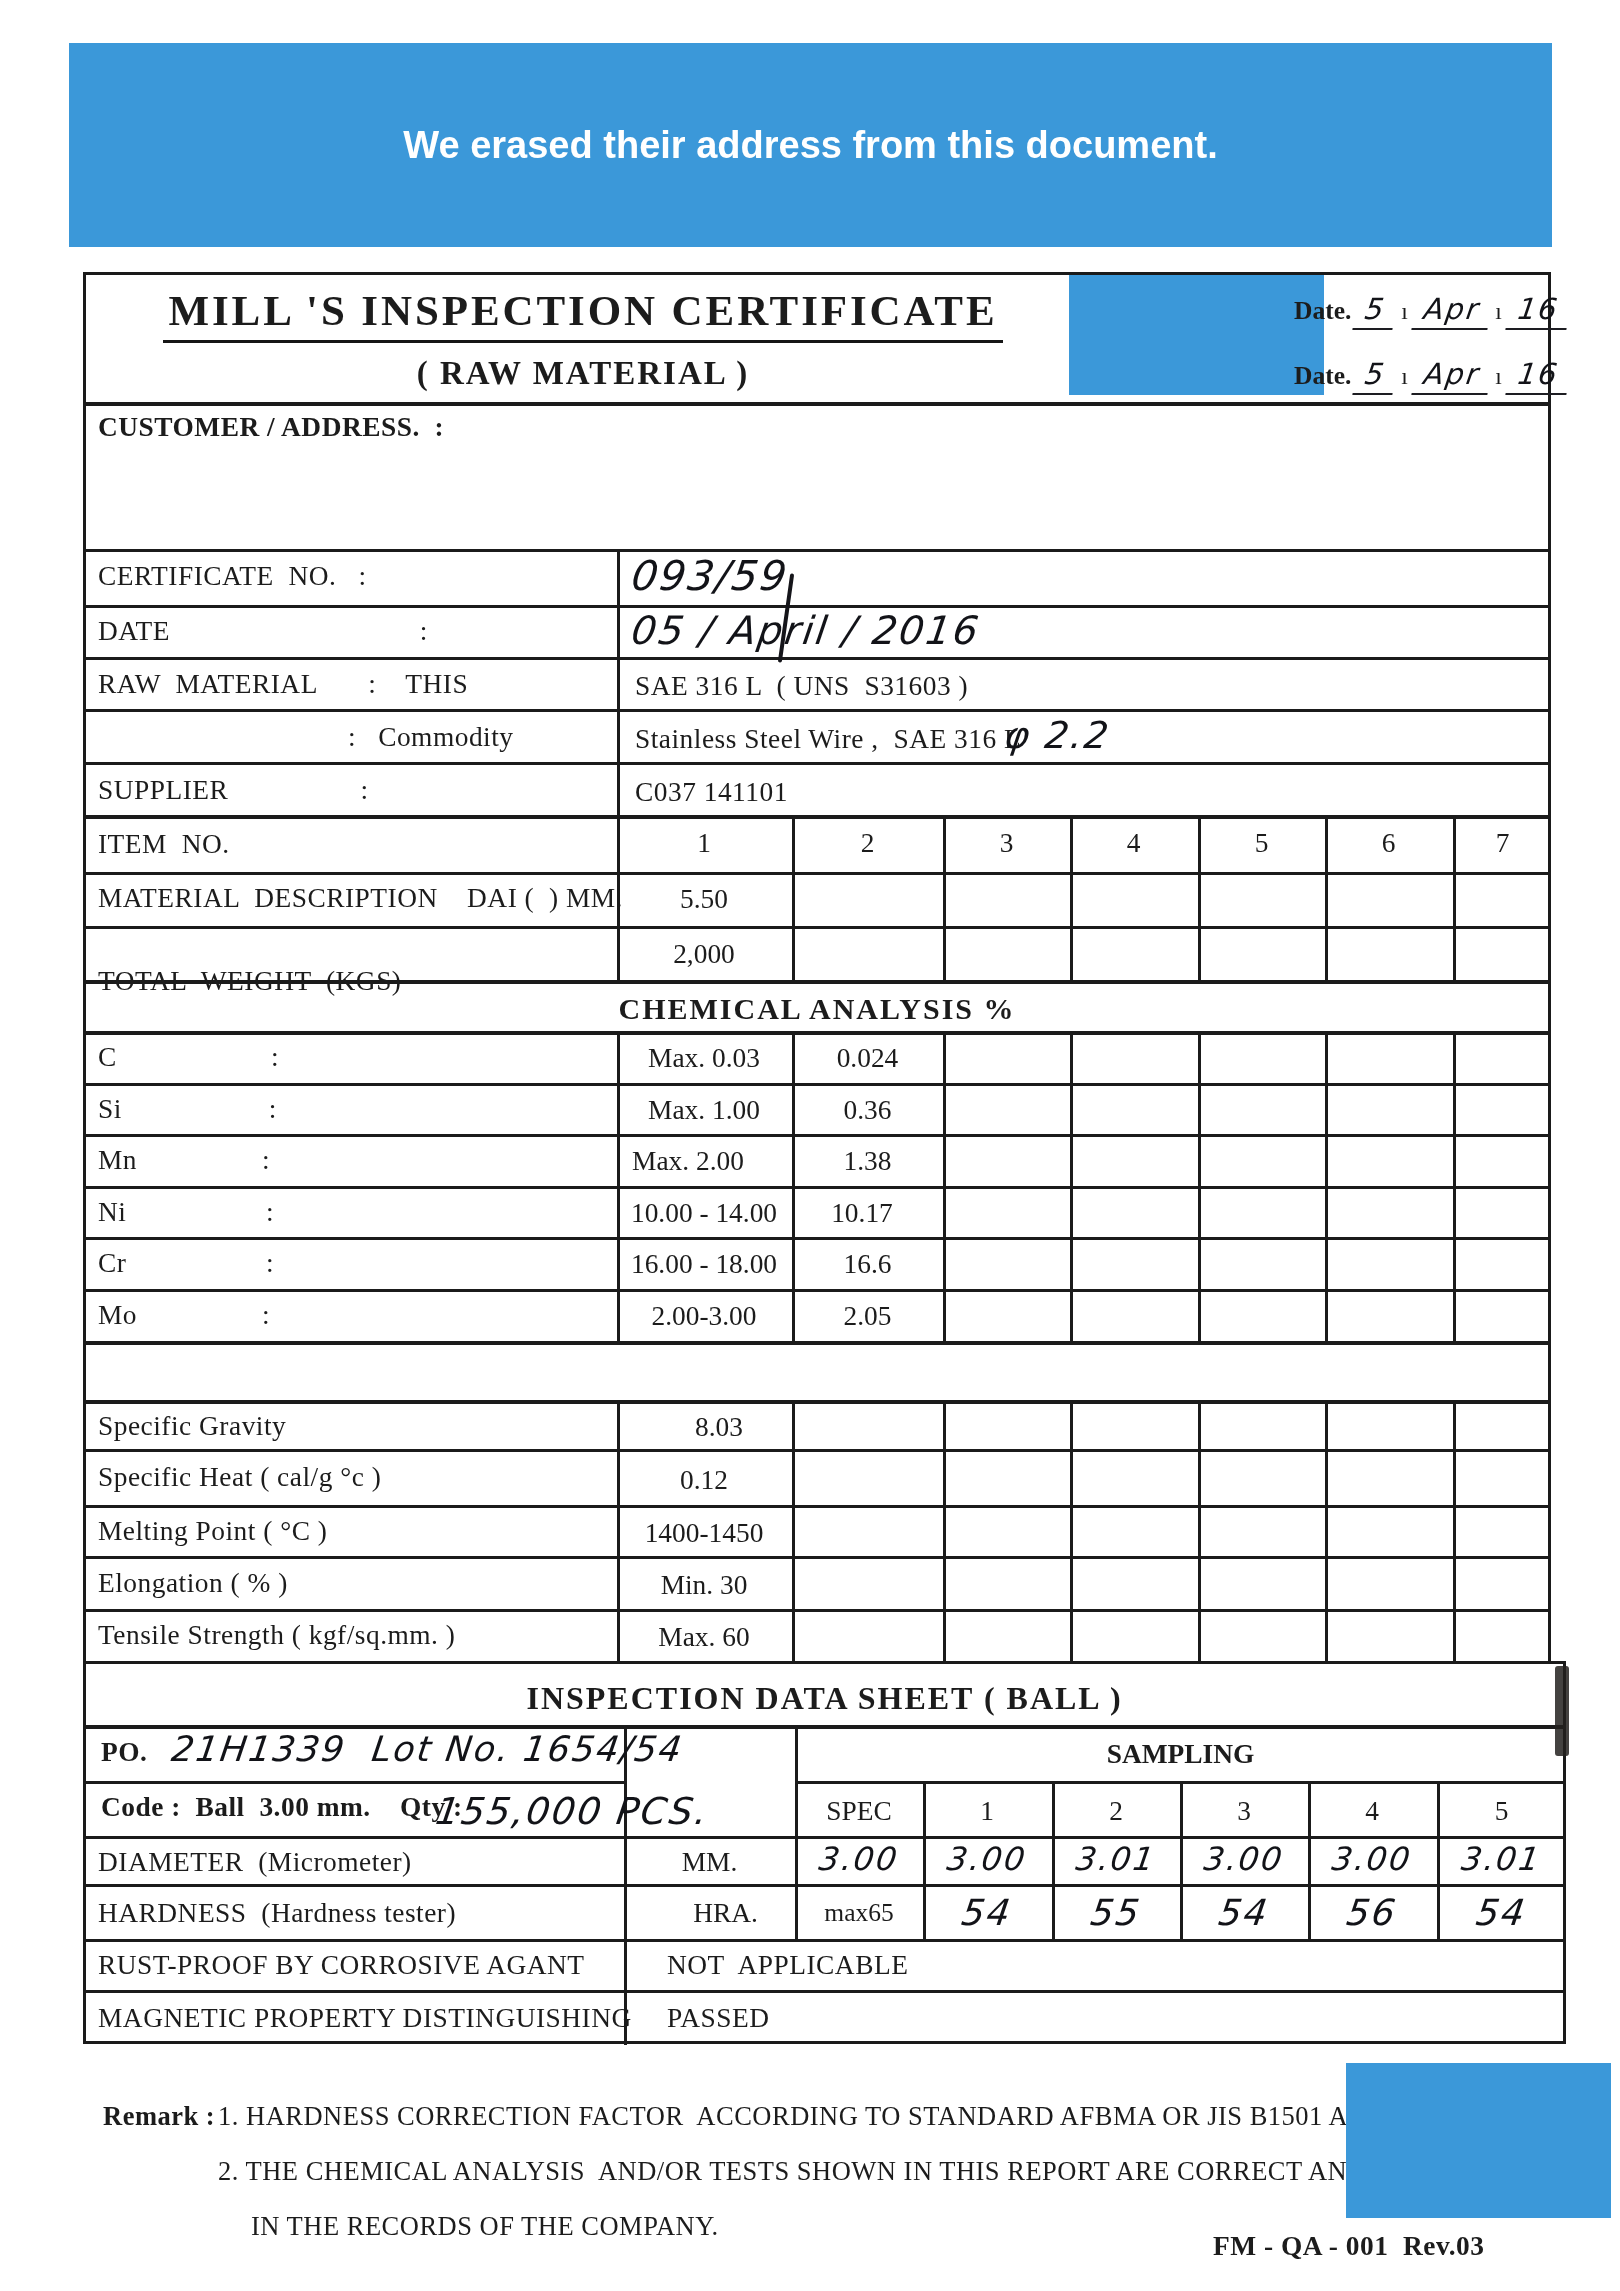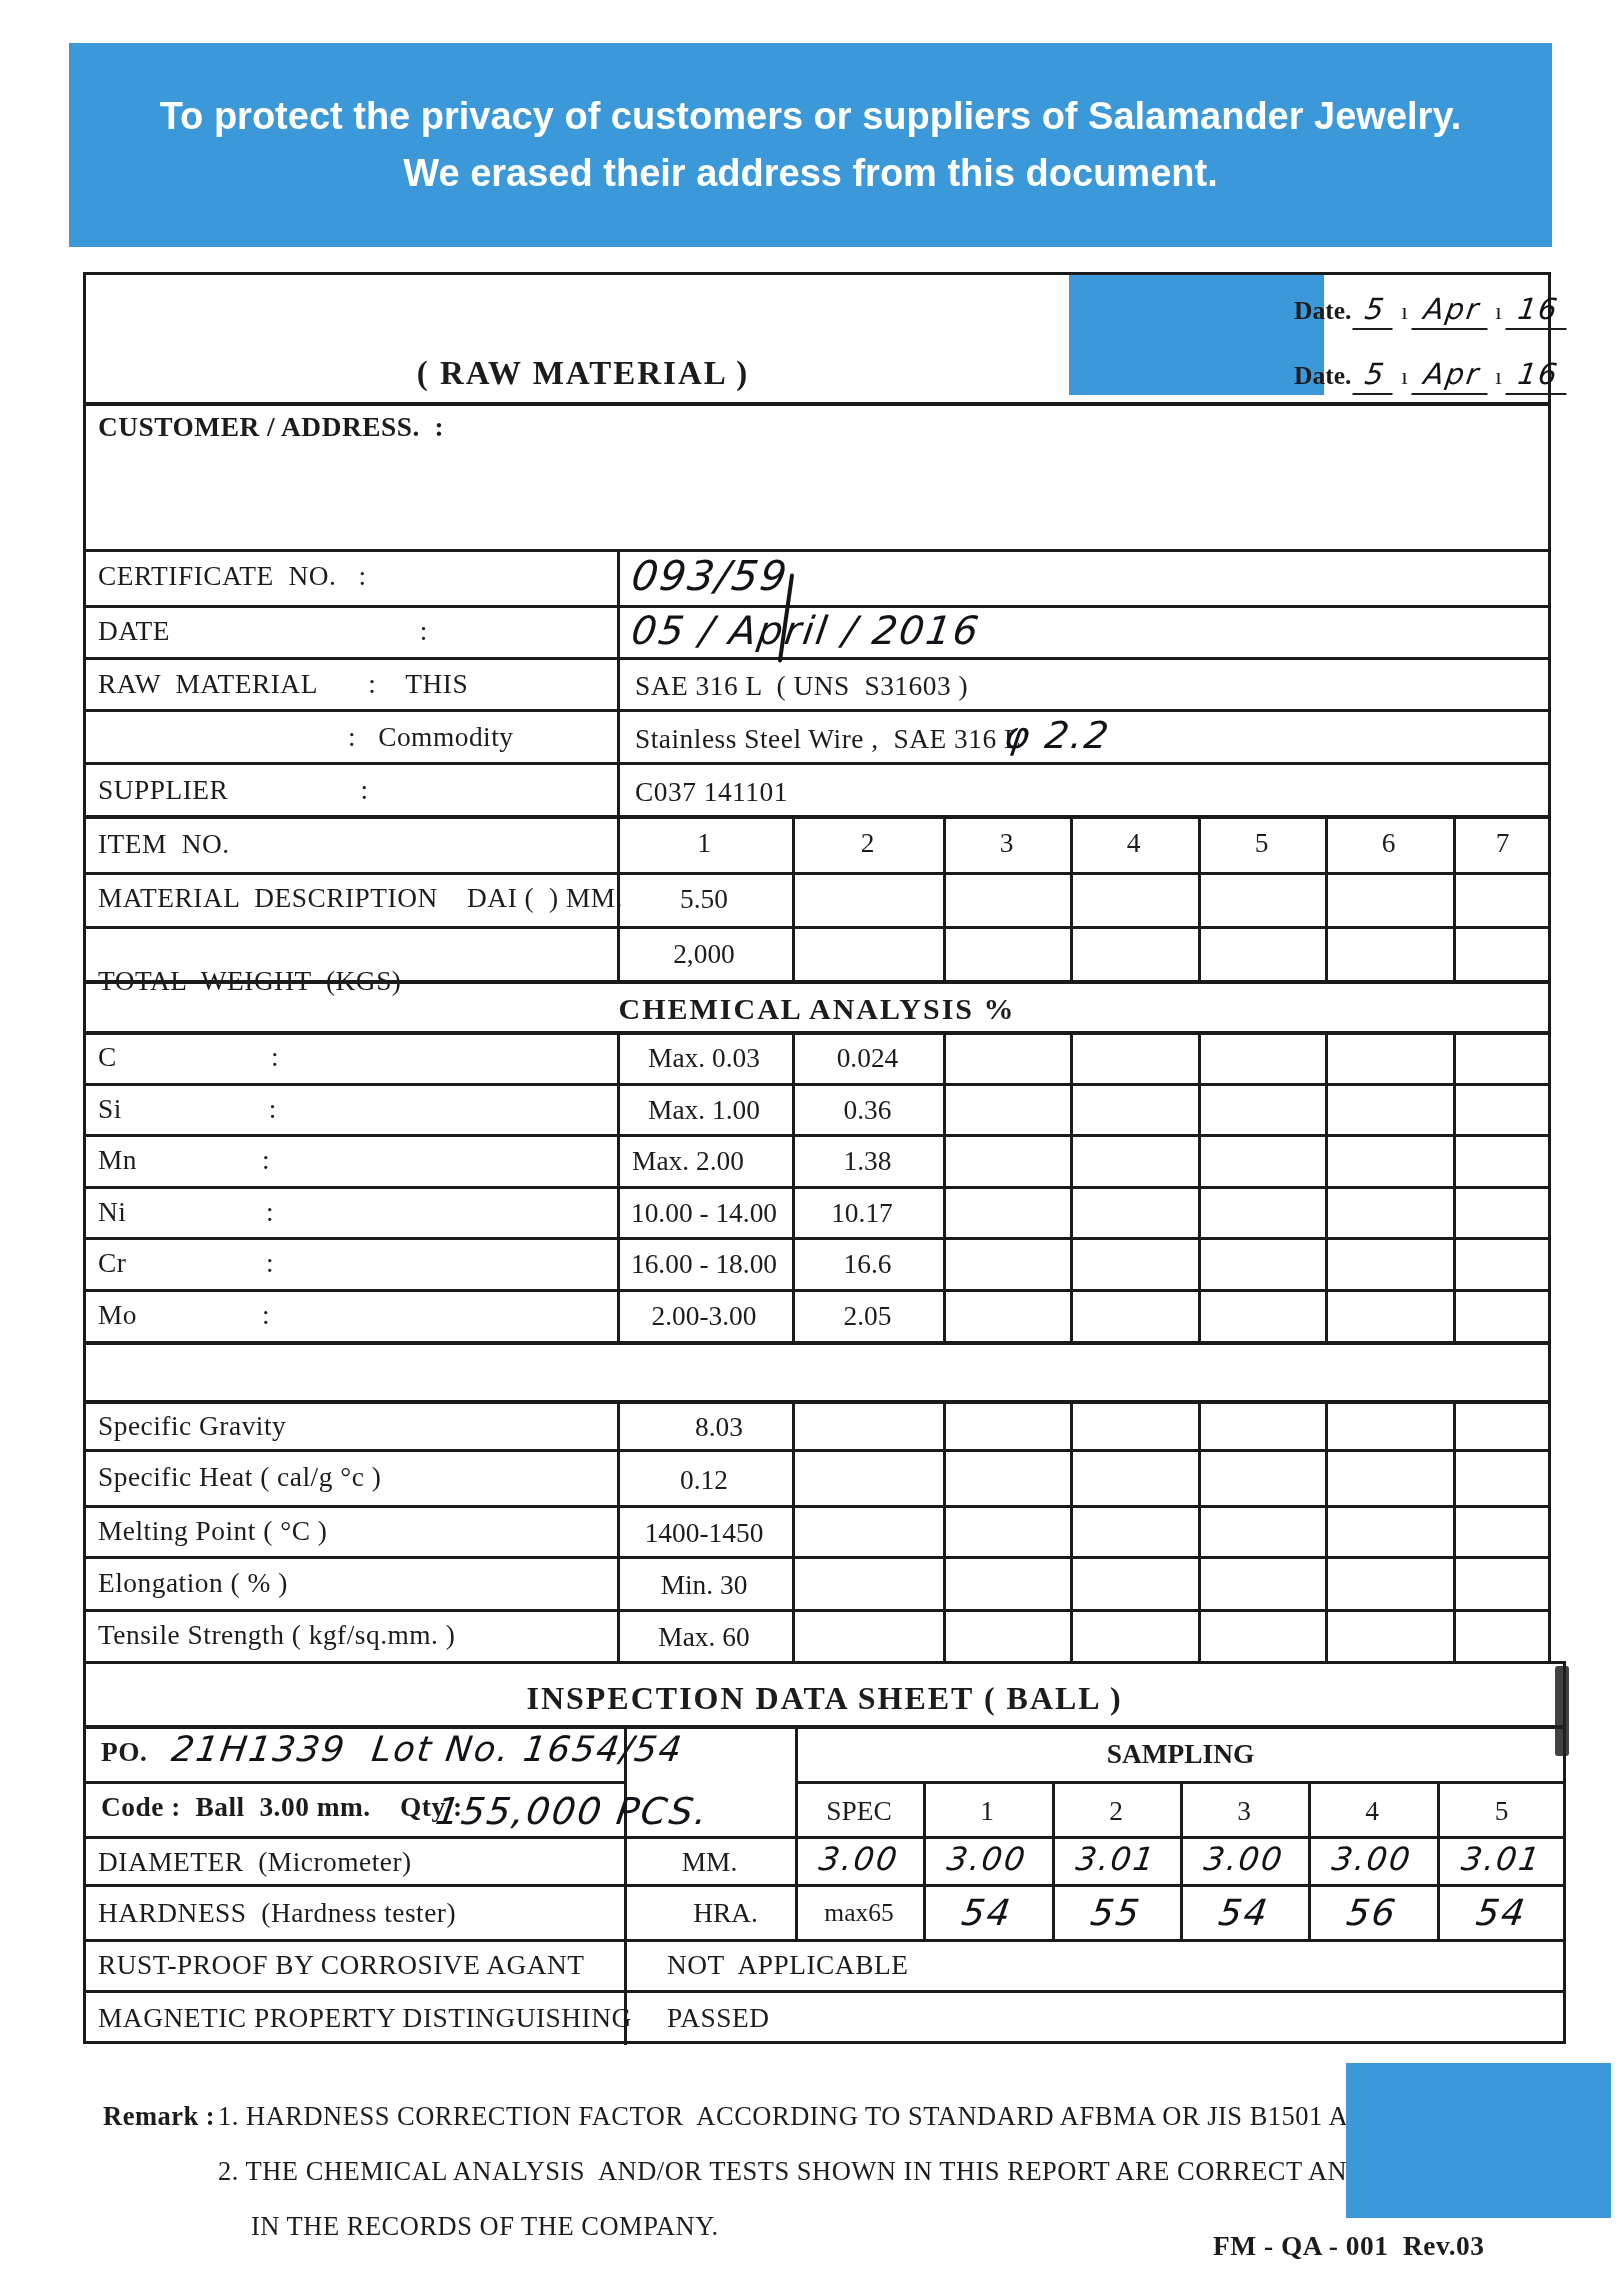--- a/index.html
+++ b/index.html
@@ -33,21 +33,20 @@
   .cellc{position:absolute;text-align:center;font-size:27.4px;white-space:pre;}
   .artifact{position:absolute;background:#23211f;opacity:.85;border-radius:2.9px;}
   .stray{position:absolute;width:3.9px;background:#15151a;transform:rotate(8deg);border-radius:2px;}
 </style>
 </head>
 <body>
 
 <div id="page">
 
   <div class="banner">
-    <div>To protect the privacy of customers or suppliers of Salamander Jewelry.</div>
     <div>We erased their address from this document.</div>
   </div>
 
   <div class="main-table"></div>
   <div class="insp-table"></div>
   <div id="lines">
       <div class="gline" style="left: 83px; top: 402px; width: 1468px; height: 3.9px;"></div>
       <div class="gline" style="left: 83px; top: 549px; width: 1468px; height: 2.9px;"></div>
       <div class="gline" style="left: 83px; top: 605px; width: 1468px; height: 2.9px;"></div>
       <div class="gline" style="left: 83px; top: 657px; width: 1468px; height: 2.9px;"></div>
@@ -99,20 +98,21 @@
       <div class="gline" style="left: 1453px; top: 1400px; width: 2.9px; height: 262px;"></div>
       <div class="gline" style="left: 624px; top: 1725px; width: 2.9px; height: 320px;"></div>
       <div class="gline" style="left: 795px; top: 1725px; width: 2.9px; height: 214px;"></div>
       <div class="gline" style="left: 923px; top: 1781px; width: 2.9px; height: 158px;"></div>
       <div class="gline" style="left: 1052px; top: 1781px; width: 2.9px; height: 158px;"></div>
       <div class="gline" style="left: 1180px; top: 1781px; width: 2.9px; height: 158px;"></div>
       <div class="gline" style="left: 1308px; top: 1781px; width: 2.9px; height: 158px;"></div>
       <div class="gline" style="left: 1437px; top: 1781px; width: 2.9px; height: 158px;"></div>
     </div>
 
+  <div class="title-line"><span>MILL 'S  INSPECTION  CERTIFICATE</span></div>
   <div class="subtitle">( RAW  MATERIAL )</div>
   <div class="redact" style="left:1069px;top:275px;width:255px;height:120px;"></div>
 
   <div class="abs" style="left:1294px;top:292px;white-space:nowrap;">
     <span style="font-size:25.5px;font-weight:600;">Date.</span>
     <span class="hw u" style="position:static;font-size:29px;">5</span><span style="font-size:23.5px;"> ı </span><span class="hw u" style="position:static;font-size:29px;">Apr</span><span style="font-size:23.5px;"> ı </span><span class="hw u" style="position:static;font-size:29px;">16</span>
   </div>
   <div class="abs" style="left:1294px;top:357px;white-space:nowrap;">
     <span style="font-size:25.5px;font-weight:600;">Date.</span>
     <span class="hw u" style="position:static;font-size:29px;">5</span><span style="font-size:23.5px;"> ı </span><span class="hw u" style="position:static;font-size:29px;">Apr</span><span style="font-size:23.5px;"> ı </span><span class="hw u" style="position:static;font-size:29px;">16</span>

